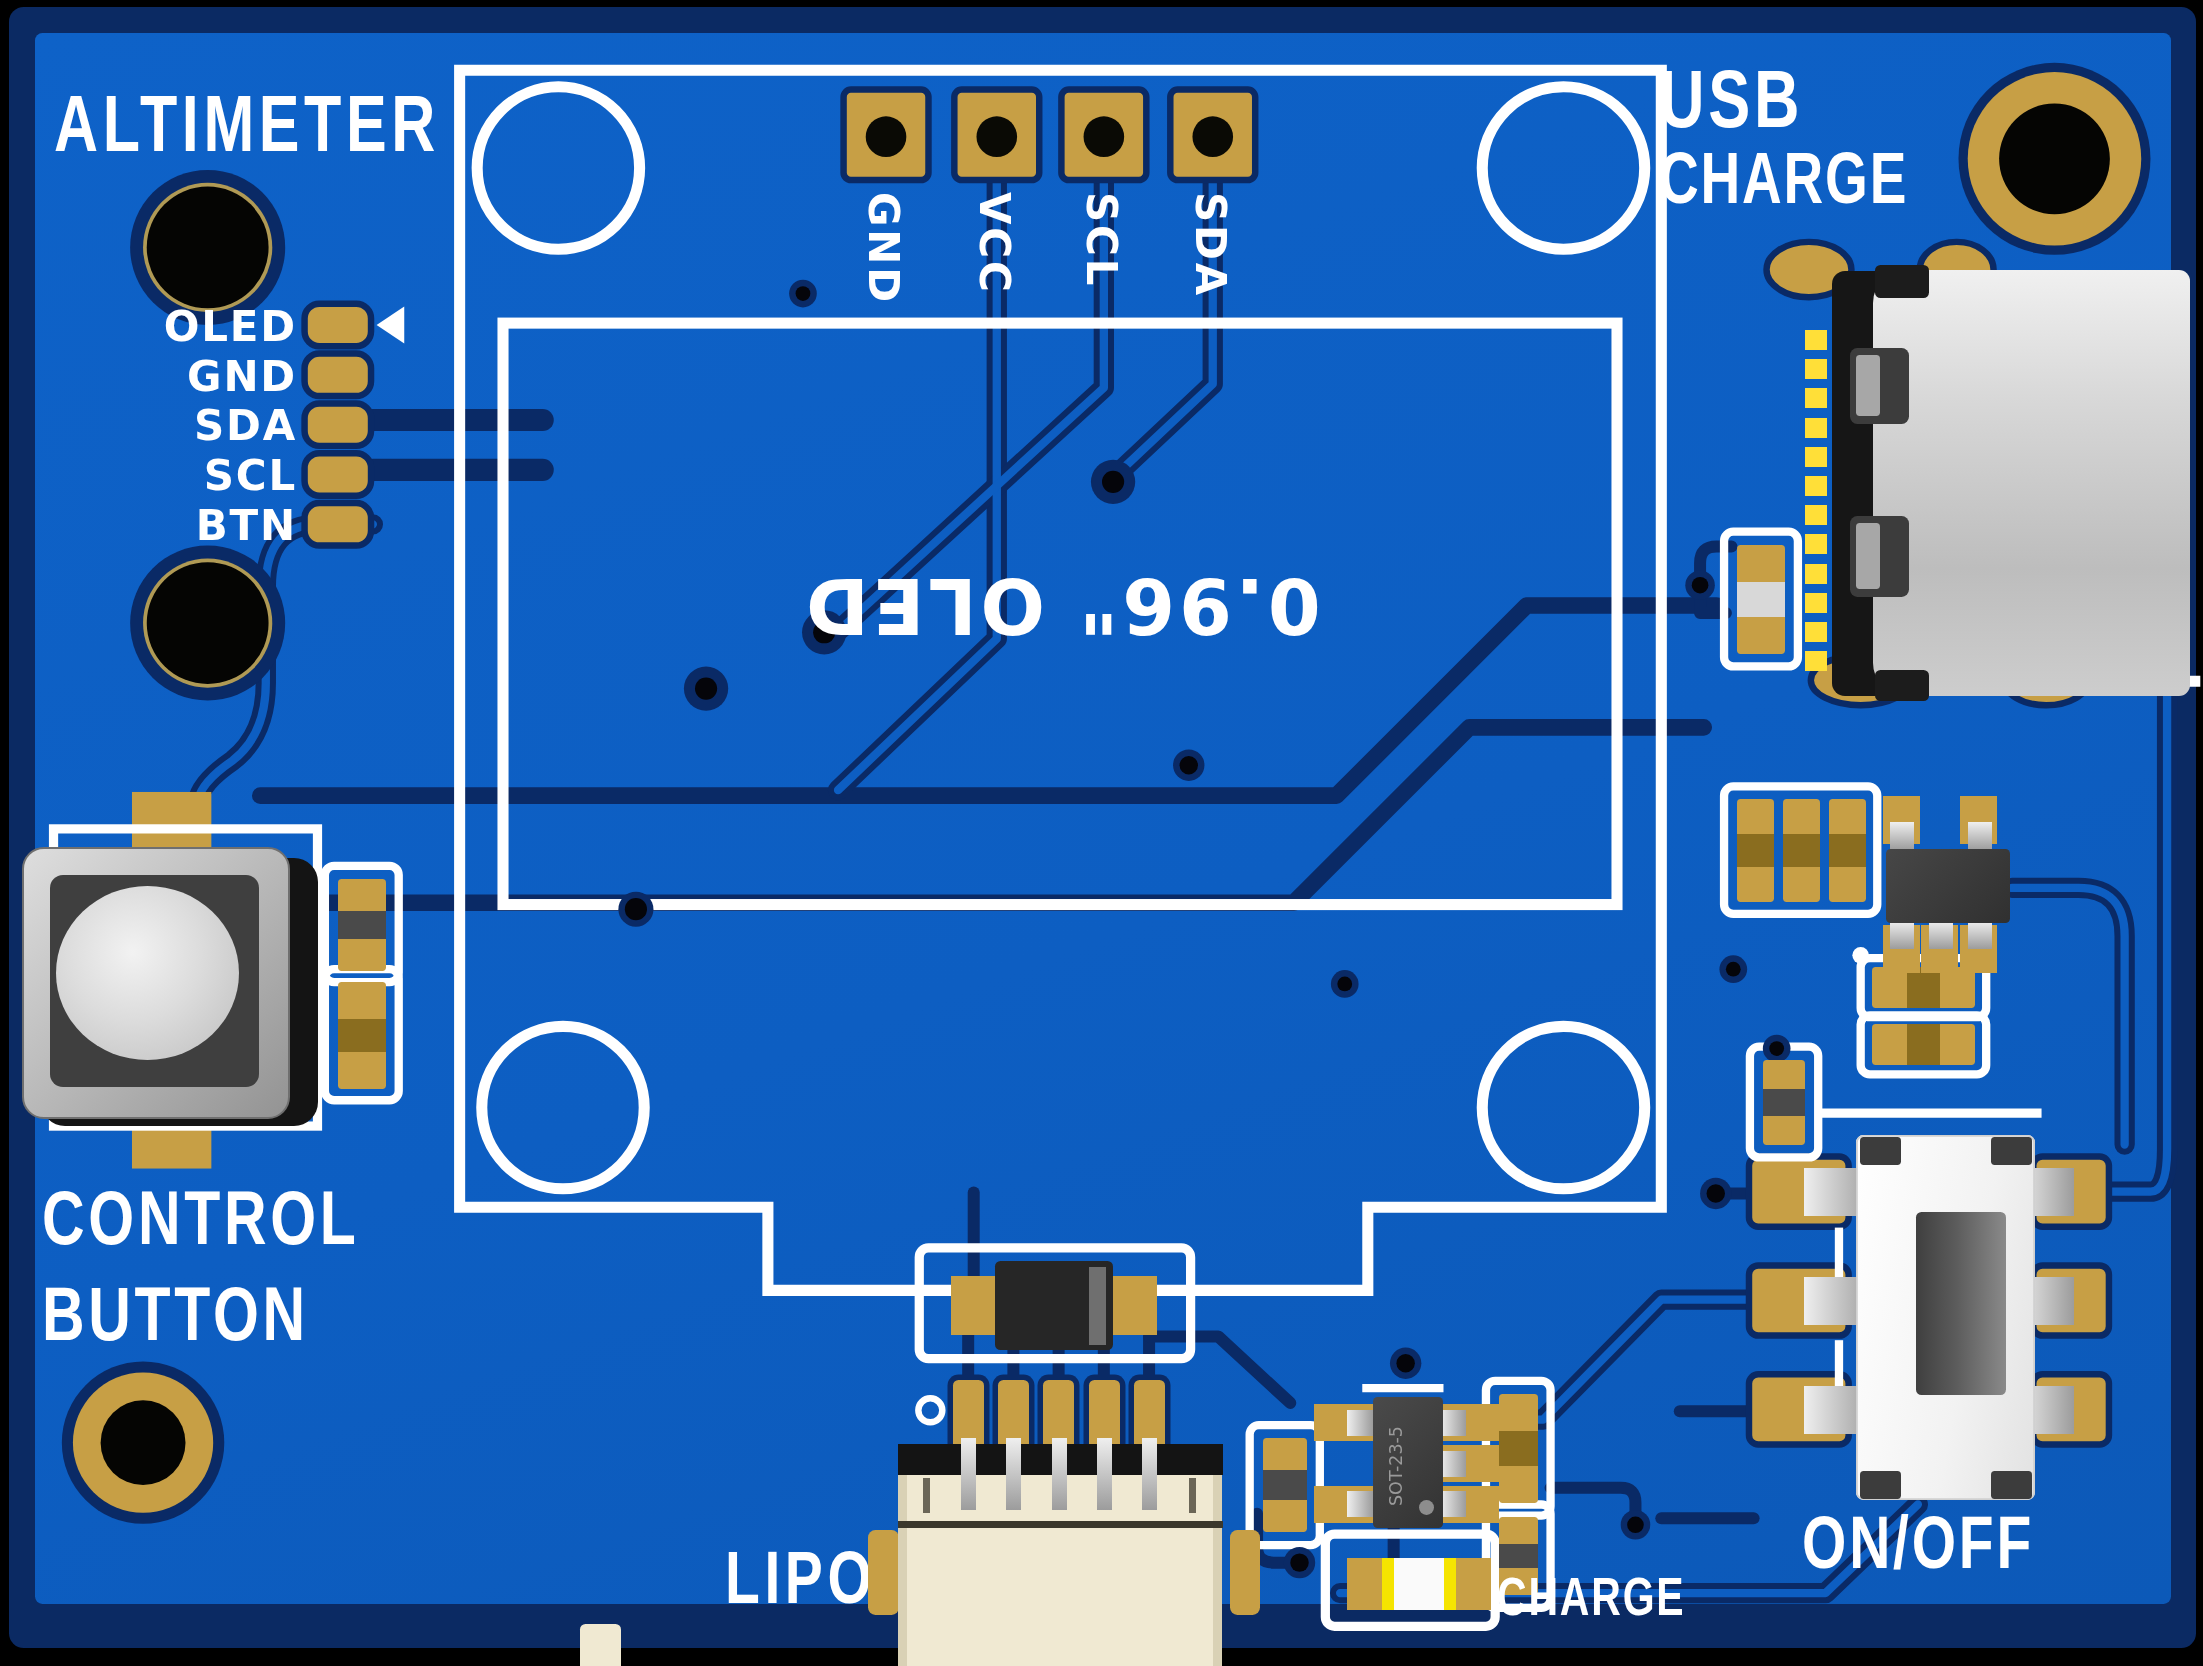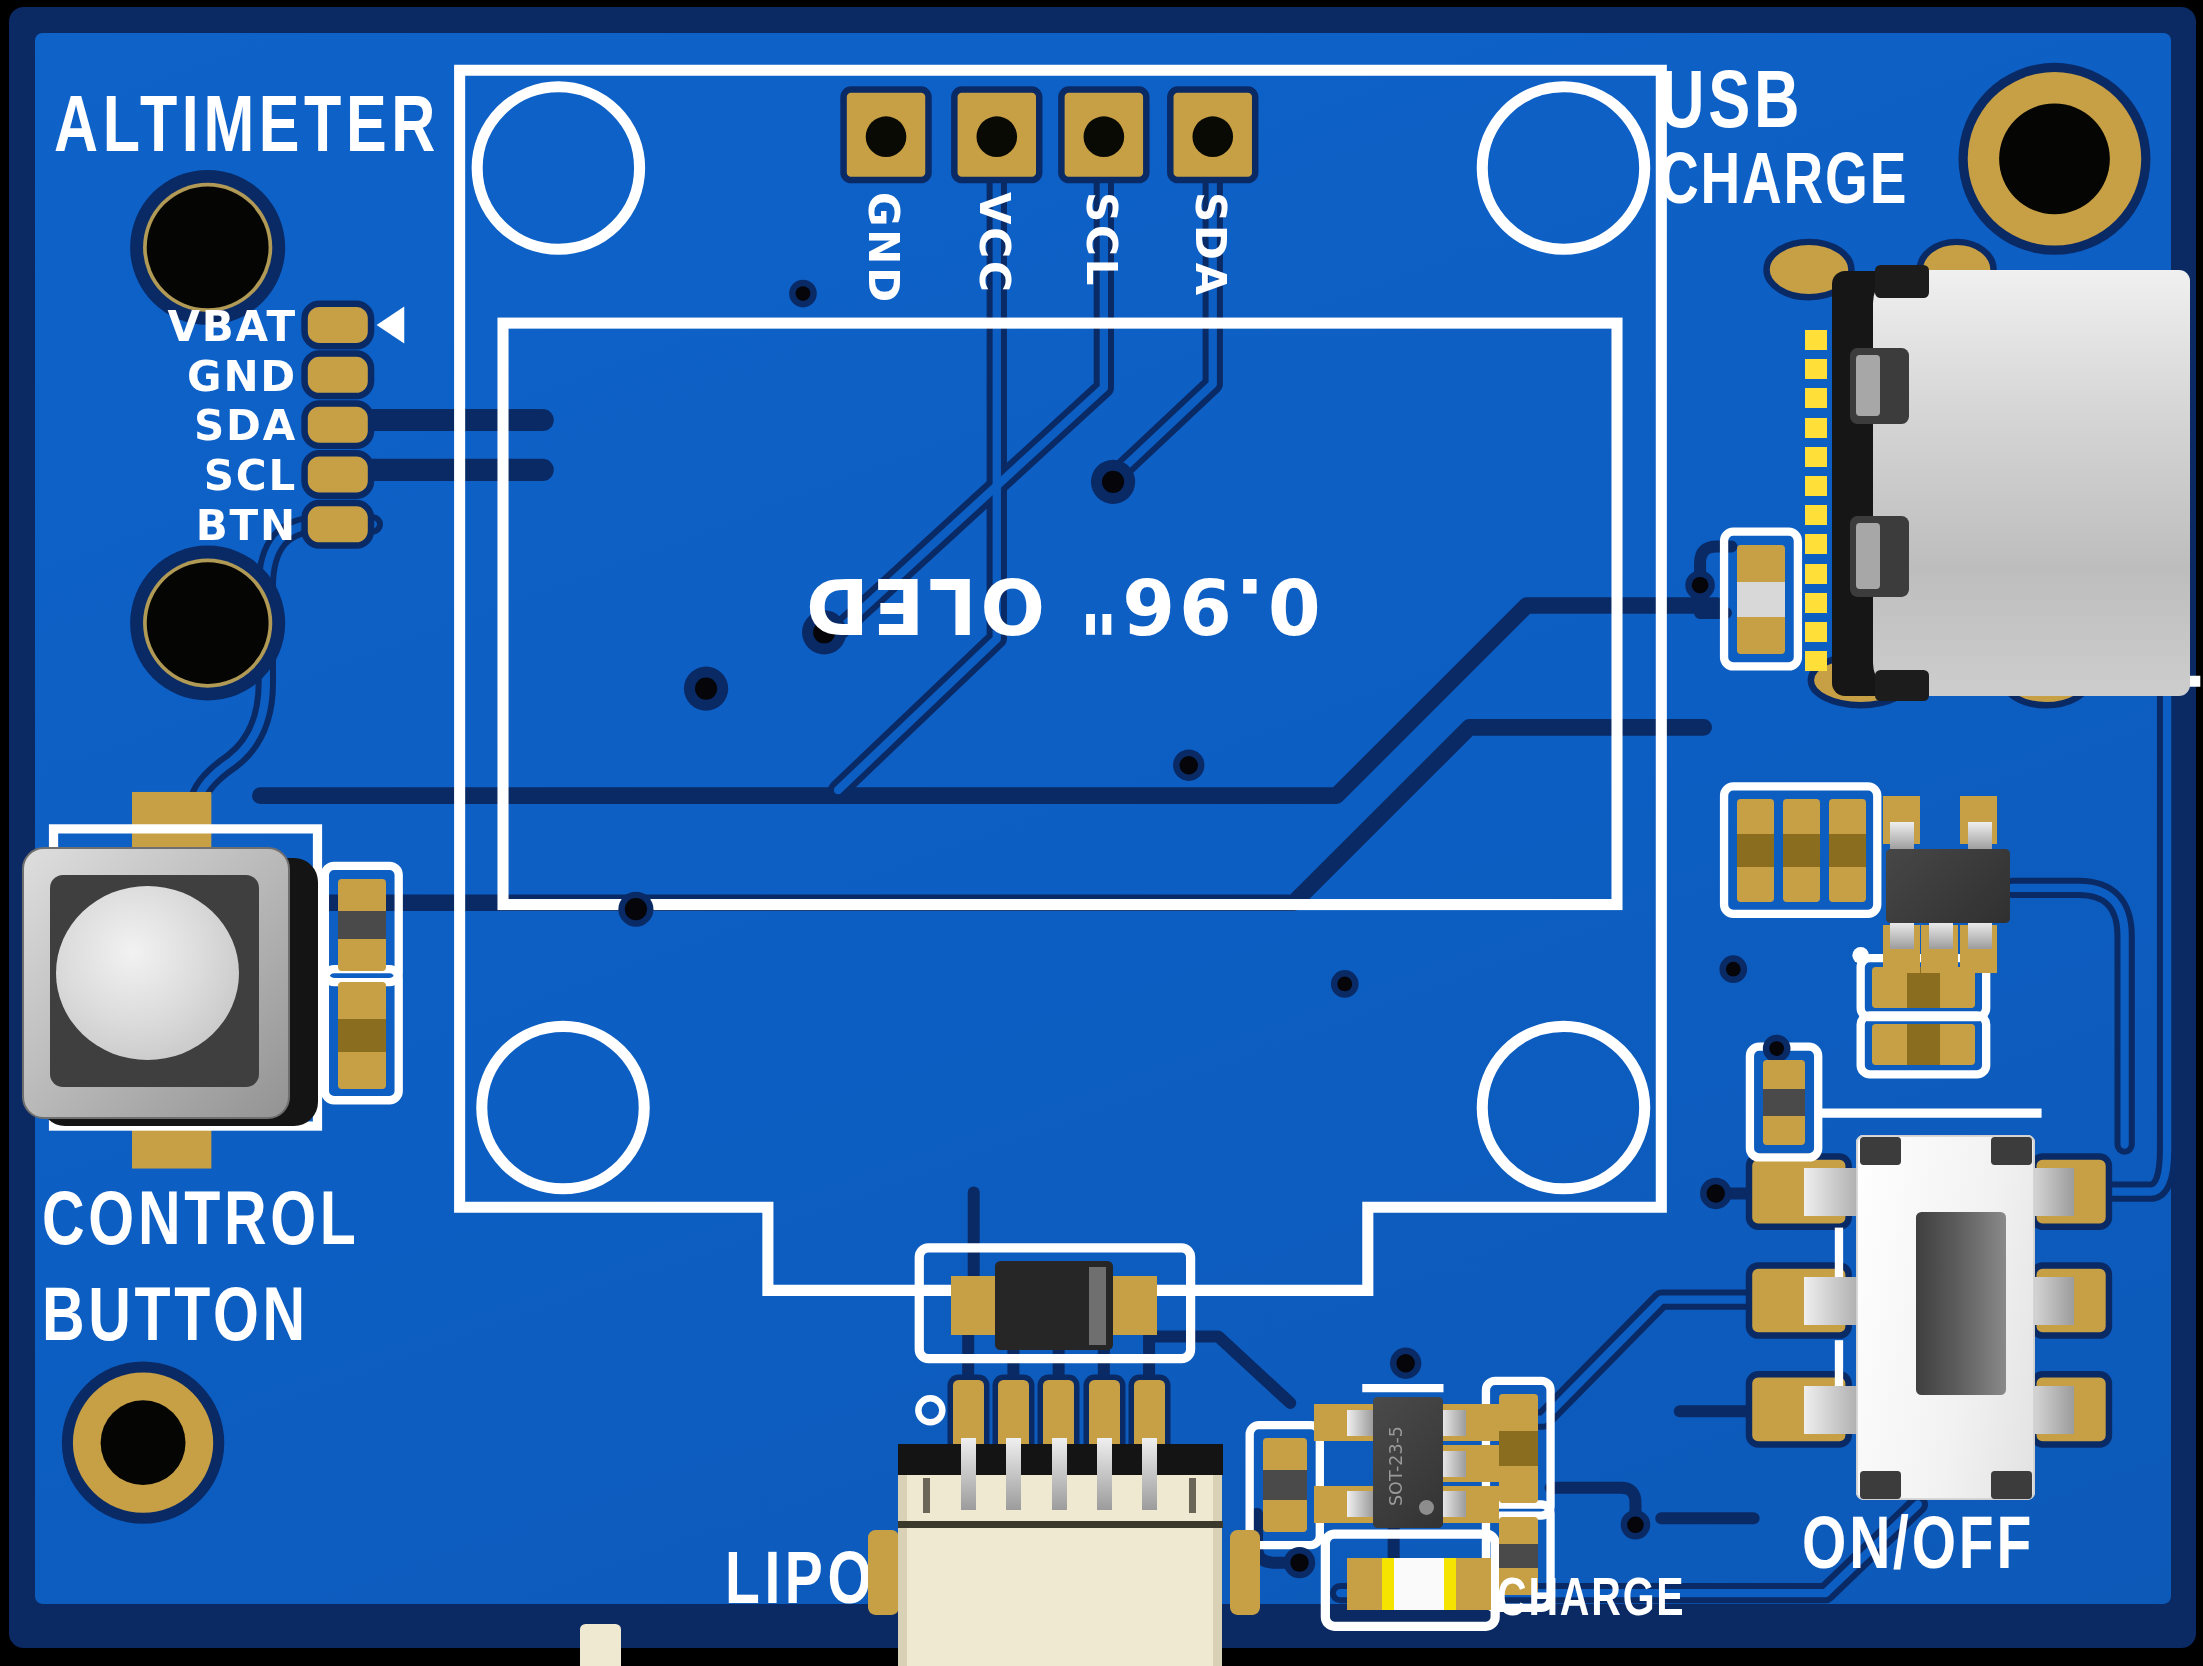--- a/index.html
+++ b/index.html
@@ -400,21 +400,21 @@
 
   <div class="txt stencil" style="left:54px;top:78px;font-size:61px;letter-spacing:4.6px">ALTIMETER</div>
   <div class="txt stencil" style="left:1659px;top:52px;font-size:63px;letter-spacing:3.7px">USB</div>
   <div class="txt stencil" style="left:1659px;top:137px;font-size:55px;letter-spacing:1.8px">CHARGE</div>
   <div class="txt stencil" style="left:42px;top:1174px;font-size:59px;letter-spacing:3.7px">CONTROL</div>
   <div class="txt stencil" style="left:42px;top:1270px;font-size:59px;letter-spacing:3.7px">BUTTON</div>
   <div class="txt stencil" style="left:725px;top:1534px;font-size:57px;letter-spacing:4.6px">LIPO</div>
   <div class="txt stencil" style="left:1802px;top:1499px;font-size:57px;letter-spacing:2.8px">ON/OFF</div>
   <div class="txt stencil" style="left:1497px;top:1567px;font-size:41px;letter-spacing:1.8px">CHARGE</div>
 
-  <div class="txt klabel" style="left:57px;top:302px;width:240px;text-align:right;font-size:42px;letter-spacing:1.8px">VBAT</div>
+  <div class="txt klabel" style="left:57px;top:302px;width:240px;text-align:right;font-size:42px;letter-spacing:1.8px">OLED</div>
   <div class="txt klabel" style="left:57px;top:352px;width:240px;text-align:right;font-size:42px;letter-spacing:1.8px">GND</div>
   <div class="txt klabel" style="left:57px;top:401px;width:240px;text-align:right;font-size:42px;letter-spacing:1.8px">SDA</div>
   <div class="txt klabel" style="left:57px;top:451px;width:240px;text-align:right;font-size:42px;letter-spacing:1.8px">SCL</div>
   <div class="txt klabel" style="left:57px;top:501px;width:240px;text-align:right;font-size:42px;letter-spacing:1.8px">BTN</div>
 
   <div class="txt klabel vlabel" style="left:908px;top:192px;font-size:42px;letter-spacing:2.8px">GND</div>
   <div class="txt klabel vlabel" style="left:1019px;top:192px;font-size:42px;letter-spacing:2.8px">VCC</div>
   <div class="txt klabel vlabel" style="left:1126px;top:192px;font-size:42px;letter-spacing:2.8px">SCL</div>
   <div class="txt klabel vlabel" style="left:1235px;top:192px;font-size:42px;letter-spacing:2.8px">SDA</div>
 

